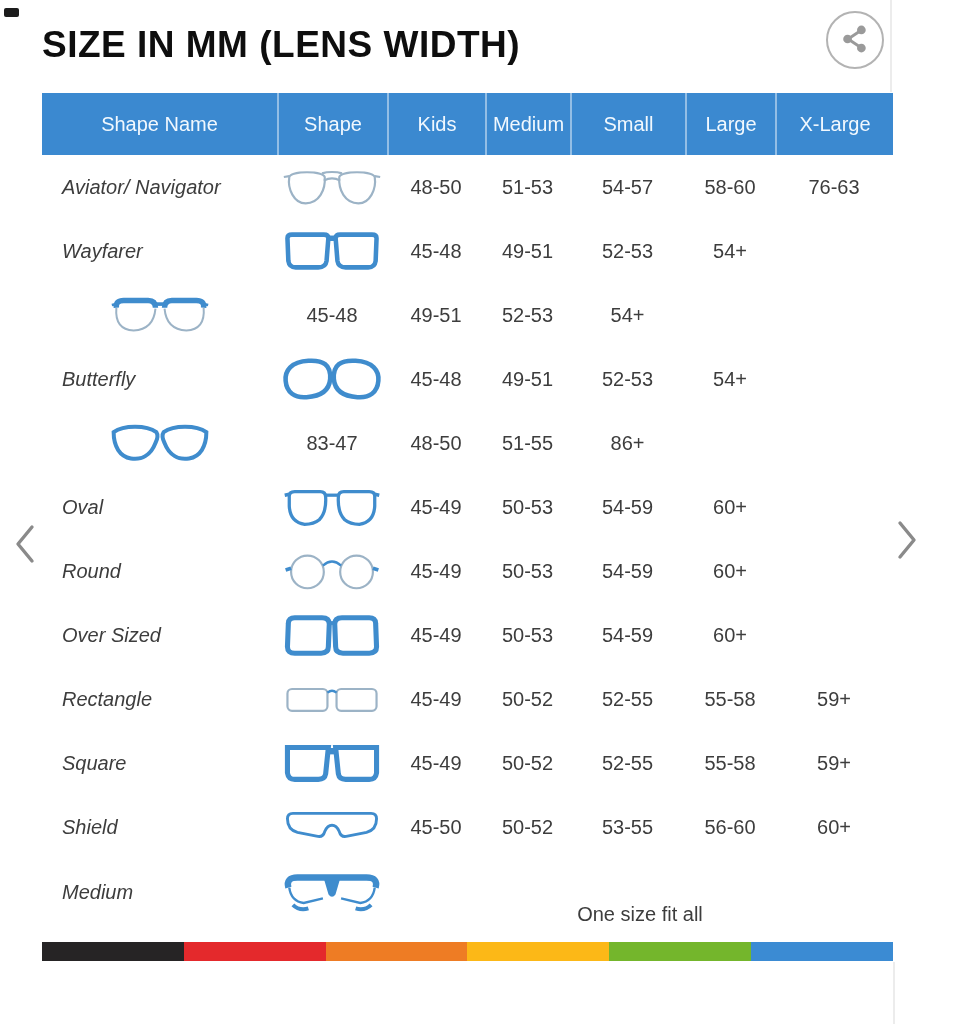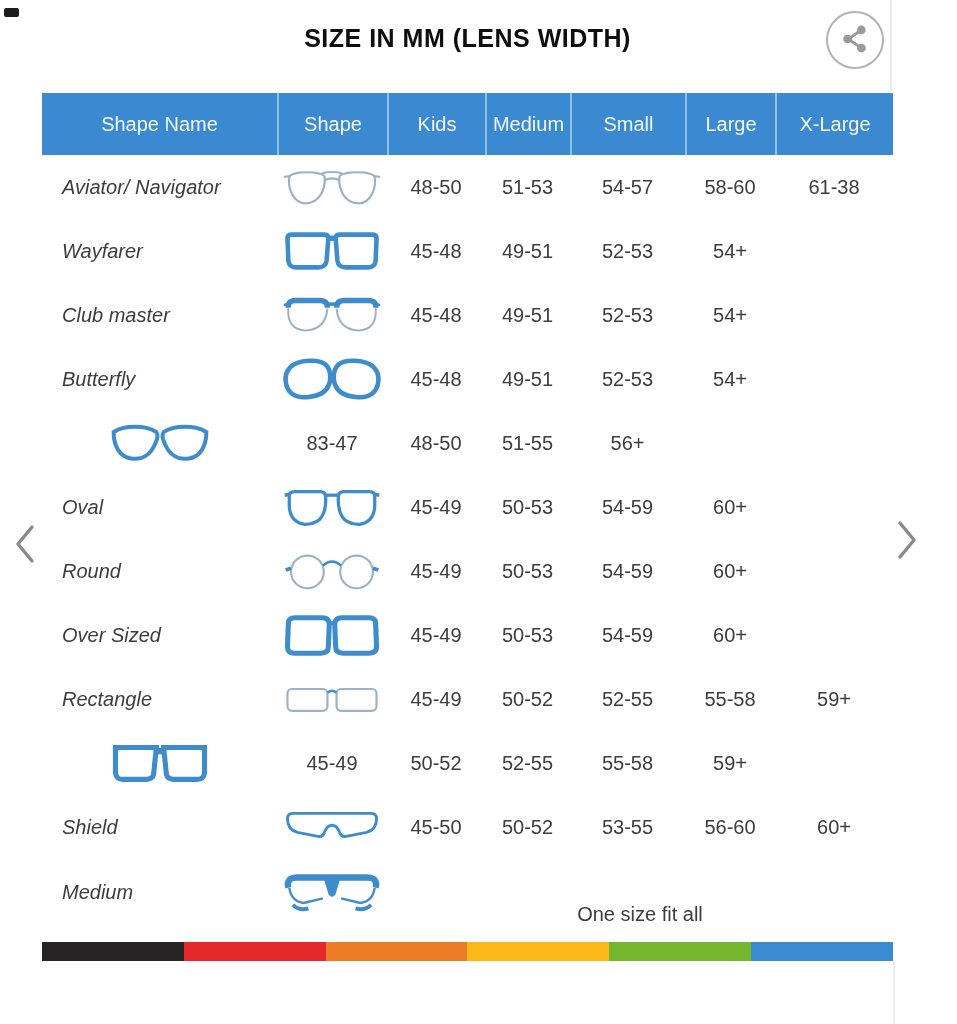--- a/index.html
+++ b/index.html
@@ -6,22 +6,22 @@
   html,body { background:#fff; }
   #stage {
     position:relative; width:957px; height:1024px; background:#ffffff;
     font-family:"Liberation Sans", sans-serif; overflow:hidden;
   }
   
   .corner-dash { position:absolute; left:4px; top:8px; width:15px; height:9px; background:#1c1c1c; border-radius:2px; }
 
   
   .page-title {
-    position:absolute; left:42px; top:24px; width:851px; text-align:center;
-    font-size:25px; font-weight:700; color:#0e0e0e; letter-spacing:0.5px;
+    position:absolute; left:42px; top:24px; width:851px; text-align:left;
+    font-size:37px; font-weight:700; color:#0e0e0e; letter-spacing:0.5px;
   }
 
   
   .share-btn {
     position:absolute; left:826px; top:11px; width:58px; height:58px;
     border:2px solid #b3b3b3; border-radius:50%; background:#fff;
     display:flex; align-items:center; justify-content:center; cursor:pointer;
   }
 
   
@@ -104,39 +104,38 @@
               <path d="M102,14 C100,7 65,7 63,14 C62,28 69,43 84,43 C97,43 104,27 102,14 Z" stroke="#9cb3c6" stroke-width="2.4"></path>
               <path d="M44,10 C50,8 60,8 66,10" stroke="#9cb3c6" stroke-width="2.4"></path>
               <path d="M46,18 Q55,13 64,18" stroke="#9cb3c6" stroke-width="2.4"></path>
               <path d="M2,14 L8,13 M102,13 L108,14" stroke="#9cb3c6" stroke-width="2.4"></path>
             </svg>
           </div>
           <div class="cell kids">48-50</div>
           <div class="cell small">51-53</div>
           <div class="cell medium">54-57</div>
           <div class="cell large">58-60</div>
-          <div class="cell xlarge">61-38</div>
+          <div class="cell xlarge">76-63</div>
         </div>
         <div class="grid-row">
           <div class="cell name">Wayfarer</div>
           <div class="cell icon-cell">
             <svg width="100" height="46" viewBox="0 0 110 50" fill="none">
               <path d="M6,11 Q6,7 11,7 L46,7 Q51,7 51,11 L49,36 Q48,43 40,43 L15,43 Q8,43 7,36 Z" stroke="#3f8ccd" stroke-width="5"></path>
               <path d="M104,11 Q104,7 99,7 L64,7 Q59,7 59,11 L61,36 Q62,43 70,43 L95,43 Q102,43 103,36 Z" stroke="#3f8ccd" stroke-width="5"></path>
               <path d="M50,11 L60,11" stroke="#3f8ccd" stroke-width="6"></path>
             </svg>
           </div>
           <div class="cell kids">45-48</div>
           <div class="cell small">49-51</div>
           <div class="cell medium">52-53</div>
           <div class="cell large">54+</div>
           <div class="cell xlarge"></div>
         </div>
         <div class="grid-row">
-          <div class="cell name">Club master</div>
           <div class="cell icon-cell">
             <svg width="100" height="46" viewBox="0 0 110 50" fill="none">
               <path d="M7,17 Q6,9 15,9 L42,9 Q50,9 50,17" stroke="#3f8ccd" stroke-width="6"></path>
               <path d="M103,17 Q104,9 95,9 L68,9 Q60,9 60,17" stroke="#3f8ccd" stroke-width="6"></path>
               <path d="M7,17 Q5,41 26,42 Q48,41 50,18" stroke="#9cb3c6" stroke-width="2.2"></path>
               <path d="M103,17 Q105,41 84,42 Q62,41 60,18" stroke="#9cb3c6" stroke-width="2.2"></path>
               <path d="M49,13 L61,13" stroke="#3f8ccd" stroke-width="4"></path>
               <path d="M2,14 L7,13 M103,13 L108,14" stroke="#3f8ccd" stroke-width="3"></path>
             </svg>
           </div>
@@ -163,21 +162,21 @@
         <div class="grid-row">
           <div class="cell icon-cell">
             <svg width="100" height="46" viewBox="0 0 110 50" fill="none">
               <path d="M4,13 C15,5 40,5 51,13 C53,16 52,21 50,25 C45,38 35,44 23,42 C11,40 4,29 4,13 Z" stroke="#3f8ccd" stroke-width="4.4"></path>
               <path d="M106,13 C95,5 70,5 59,13 C57,16 58,21 60,25 C65,38 75,44 87,42 C99,40 106,29 106,13 Z" stroke="#3f8ccd" stroke-width="4.4"></path>
             </svg>
           </div>
           <div class="cell kids">83-47</div>
           <div class="cell small">48-50</div>
           <div class="cell medium">51-55</div>
-          <div class="cell large">56+</div>
+          <div class="cell large">86+</div>
           <div class="cell xlarge"></div>
         </div>
         <div class="grid-row">
           <div class="cell name">Oval</div>
           <div class="cell icon-cell">
             <svg width="100" height="46" viewBox="0 0 110 50" fill="none">
               <path d="M8,13 Q8,8 14,8 L42,8 Q48,8 48,14 Q49,31 41,39 Q35,44 25,44 Q9,42 8,24 Z" stroke="#3f8ccd" stroke-width="3.6"></path>
               <path d="M102,13 Q102,8 96,8 L68,8 Q62,8 62,14 Q61,31 69,39 Q75,44 85,44 Q101,42 102,24 Z" stroke="#3f8ccd" stroke-width="3.6"></path>
               <path d="M48,12 L62,12" stroke="#3f8ccd" stroke-width="3.6"></path>
               <path d="M3,12 L8,11 M102,11 L107,12" stroke="#3f8ccd" stroke-width="4"></path>
@@ -229,20 +228,21 @@
               <path d="M50,18 Q55,14 60,18" stroke="#3f8ccd" stroke-width="2.6"></path>
             </svg>
           </div>
           <div class="cell kids">45-49</div>
           <div class="cell small">50-52</div>
           <div class="cell medium">52-55</div>
           <div class="cell large">55-58</div>
           <div class="cell xlarge">59+</div>
         </div>
         <div class="grid-row">
+          <div class="cell name">Square</div>
           <div class="cell icon-cell">
             <svg width="100" height="46" viewBox="0 0 110 50" fill="none">
               <path d="M6,8 L51,8 L48,37 Q47,43 40,43 L14,43 Q7,43 6,36 Z" stroke="#3f8ccd" stroke-width="5.6"></path>
               <path d="M104,8 L59,8 L62,37 Q63,43 70,43 L96,43 Q103,43 104,36 Z" stroke="#3f8ccd" stroke-width="5.6"></path>
               <path d="M50,12 L60,12" stroke="#3f8ccd" stroke-width="7"></path>
             </svg>
           </div>
           <div class="cell kids">45-49</div>
           <div class="cell small">50-52</div>
           <div class="cell medium">52-55</div>

